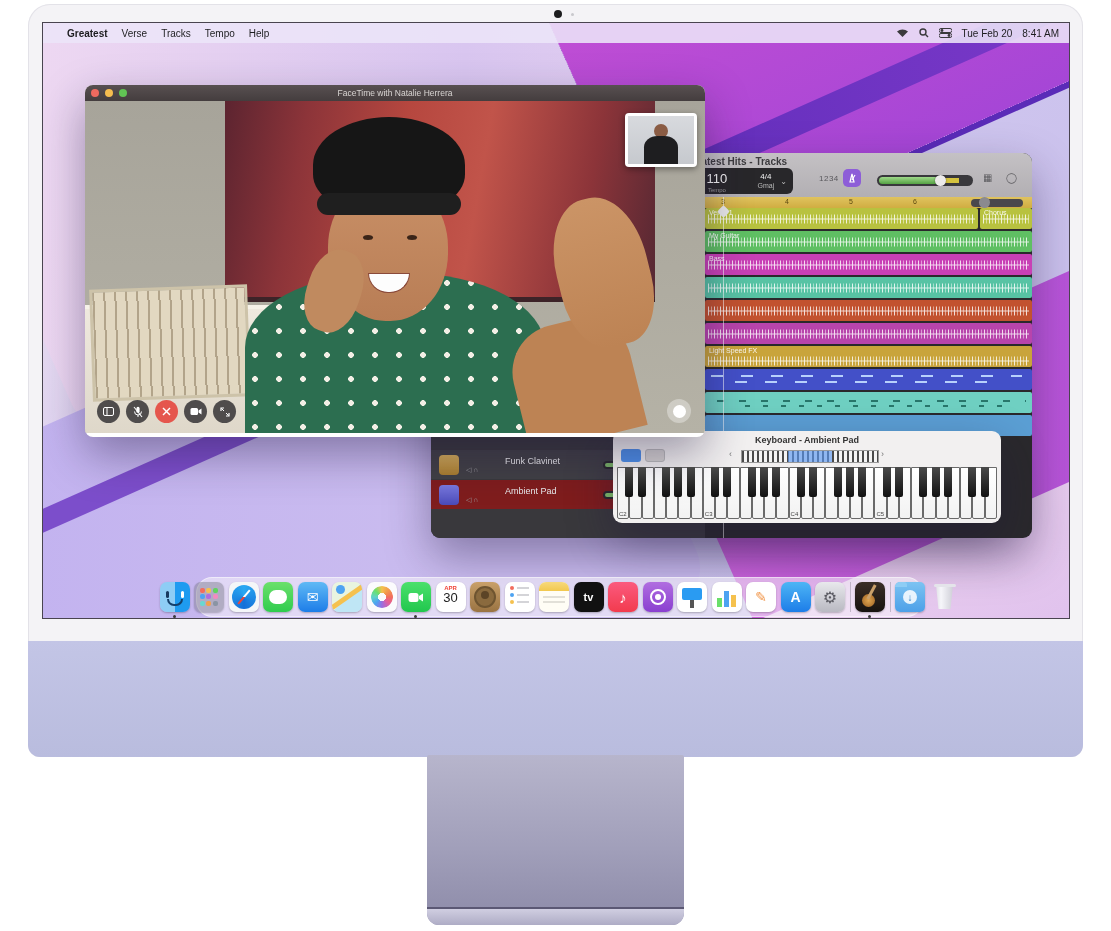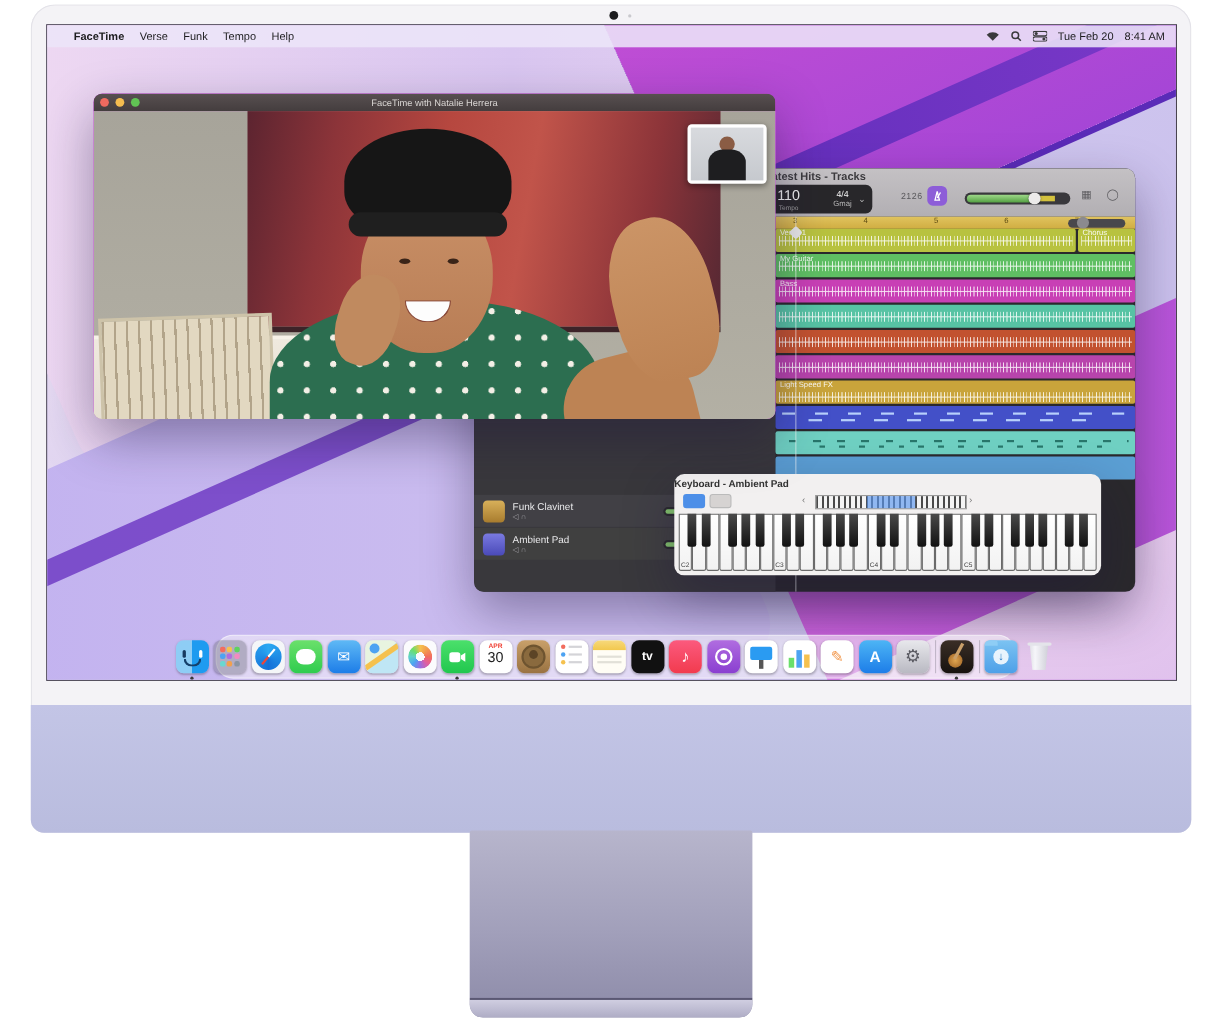--- a/index.html
+++ b/index.html
@@ -53,43 +53,43 @@
   #gb-zoom{position:absolute;left:540px;top:46px;width:52px;height:8px;border-radius:4px;background:#49484c;}
   #gb-zoom:before{content:"";position:absolute;left:8px;top:-2px;width:11px;height:11px;border-radius:50%;background:#8b8a8e;}
   .trk{position:absolute;left:274px;width:327px;height:21px;border-radius:2px;overflow:hidden;}
   .trk .nm{position:absolute;left:4px;top:1px;font-size:7px;color:rgba(255,255,255,.92);white-space:nowrap;}
   .wave{position:absolute;left:3px;right:3px;top:50%;height:9px;transform:translateY(-50%);opacity:.85;
     background:repeating-linear-gradient(90deg,rgba(255,255,255,.95) 0 1px,rgba(255,255,255,0) 1px 3px,rgba(255,255,255,.55) 3px 4px,rgba(255,255,255,0) 4px 6px);}
   .wave:before{content:"";position:absolute;left:0;right:0;top:4px;height:1px;background:rgba(255,255,255,.9);}
   .midiA,.midiB{position:absolute;height:2px;background:repeating-linear-gradient(90deg,rgba(190,215,255,.95) 0 12px,rgba(0,0,0,0) 12px 30px);}
   .thdr{position:absolute;left:0;width:274px;height:29px;background:#414045;display:flex;align-items:center;
     padding:0 8px;box-sizing:border-box;gap:7px;}
-  .thdr.sel{background:#404040;}
+  .thdr.sel{background:#7f1d1d;}
   .thdr .ticon{width:20px;height:20px;border-radius:4px;flex:0 0 auto;}
-  .thdr .tname{font-size:9px;color:#e8e8ea;line-height:10px;}
+  .thdr .tname{font-size:9px;color:#e8e8ea;line-height:10px;margin-left:39px;}
   .thdr .tsub{font-size:7px;color:#9a999e;}
   .thdr .tvol{position:relative;width:72px;height:8px;border-radius:4px;background:#2b2a2e;margin-left:auto;}
   .thdr .tvol i{position:absolute;left:2px;top:2px;height:4px;border-radius:2px;background:#84c56c;}
   .thdr .tvol b{position:absolute;top:-2px;width:11px;height:11px;border-radius:50%;background:#d6d5d8;}
   .thdr .pan{width:15px;height:15px;border-radius:50%;border:2px solid #88878c;box-sizing:border-box;}
   
   #kb{left:570px;top:408px;width:388px;height:92px;background:#f2f0f0;border-radius:9px;overflow:hidden;}
-  #kb-title{position:absolute;top:4px;width:100%;text-align:left;font-size:9px;font-weight:bold;color:#333;}
+  #kb-title{position:absolute;top:4px;width:100%;text-align:center;font-size:9px;font-weight:bold;color:#333;}
   #kb-btn1{position:absolute;left:8px;top:18px;width:20px;height:13px;border-radius:3px;background:#4d8fe8;}
   #kb-btn2{position:absolute;left:32px;top:18px;width:20px;height:13px;border-radius:3px;background:#d6d3d2;border:1px solid #bbb;box-sizing:border-box;}
   #kb-strip{position:absolute;left:128px;top:19px;width:136px;height:11px;border:1px solid #9a9a9a;background:
     repeating-linear-gradient(90deg,#4a4a4a 0 2px,#f4f4f4 2px 5px);}
   #kb-strip .hl{position:absolute;left:46px;top:0;width:44px;height:100%;background:rgba(90,150,240,.65);}
   #kb-arrow-l,#kb-arrow-r{position:absolute;top:18px;font-size:9px;color:#777;}
   #piano{position:absolute;left:4px;right:4px;top:36px;bottom:4px;background:#fff;}
   .wkey{position:absolute;top:0;bottom:0;background:linear-gradient(#ffffff,#f2f2f2);border:1px solid #6a6a6a;box-sizing:border-box;border-radius:0 0 2px 2px;}
   .wkey span{position:absolute;left:1px;bottom:1px;font-size:6px;color:#444;}
   .bkey{position:absolute;top:0;height:58%;width:8px;background:linear-gradient(#4a4a4a,#111);border-radius:0 0 2px 2px;z-index:2;}
   
-  #ft{left:42px;top:62px;width:620px;height:296px;background:#d946ef;border-radius:8px;overflow:hidden;}
+  #ft{left:42px;top:62px;width:620px;height:352px;background:#ffffff;border-radius:8px;overflow:hidden;}
   #ft-titlebar{position:absolute;left:0;top:0;width:100%;height:16px;background:linear-gradient(#585051,#443d3e);
     display:flex;align-items:center;}
   .light{width:8px;height:8px;border-radius:50%;margin-left:6px;}
   #ft-title{position:absolute;width:100%;text-align:center;font-size:8.5px;color:#d9d5d3;}
   #ft-video{position:absolute;left:0;top:16px;width:620px;height:332px;background:linear-gradient(#a7a49a,#b5b2a6);overflow:hidden;}
   .ctl{width:23px;height:23px;border-radius:50%;background:rgba(58,56,58,.88);display:flex;align-items:center;justify-content:center;}
   .ctl svg{display:block;}
   
   #dock{left:153px;top:554px;width:727px;height:40px;background:rgba(246,243,250,.55);border:1px solid rgba(255,255,255,.5);
     border-radius:16px;display:flex;align-items:center;justify-content:center;gap:4.5px;box-sizing:border-box;}
@@ -113,23 +113,23 @@
       <div class="wp" style="left:520px;top:-200px;width:760px;height:300px;background:linear-gradient(#c44fd4,#a646d6);transform:rotate(-24deg);box-shadow:0 6px 0 #5a2bb8;"></div>
       <div class="wp" style="left:430px;top:30px;width:900px;height:26px;background:linear-gradient(90deg,#5a2bb8,#8a3fd0);transform:rotate(-24deg);border-radius:12px;"></div>
       <div class="wp" style="left:-200px;top:330px;width:820px;height:420px;background:linear-gradient(115deg,#bfaef0,#cabcef 70%);transform:rotate(-24deg);border-radius:40px;"></div>
       <div class="wp" style="left:-240px;top:420px;width:780px;height:22px;background:#6a35c2;transform:rotate(-24deg);opacity:.8;border-radius:10px;"></div>
       <div class="wp" style="left:700px;top:260px;width:700px;height:480px;background:linear-gradient(115deg,#cf66dd,#b14fd8 60%,#8a3fd0);transform:rotate(-24deg);border-radius:40px;"></div>
       <div class="wp" style="left:560px;top:520px;width:700px;height:200px;background:linear-gradient(#efe0f2,#e3cff0);transform:rotate(-24deg);opacity:.85;border-radius:40px;"></div>
     </div>
 
     <div id="menubar" class="abs">
       <span class="apple"></span>
-      <span class="mi" style="font-weight:bold">FaceTime</span>
+      <span class="mi" style="font-weight:bold">Greatest</span>
       <span class="mi">Verse</span>
-      <span class="mi">Funk</span>
+      <span class="mi">Tracks</span>
       <span class="mi">Tempo</span>
       <span class="mi">Help</span>
       <span class="right">
         <svg width="13" height="10" viewBox="0 0 13 10">
             <path d="M6.5 9 L1 3.6 A8 8 0 0 1 12 3.6 Z" fill="#3a3a3c"></path>
           </svg>
         <svg width="10" height="10" viewBox="0 0 10 10">
             <circle cx="4" cy="4" r="3" fill="none" stroke="#3a3a3c" stroke-width="1.4"></circle>
             <line x1="6.3" y1="6.3" x2="9" y2="9" stroke="#3a3a3c" stroke-width="1.4"></line>
           </svg>
@@ -155,21 +155,21 @@
             <span class="big">110</span>
             <div class="mini">Tempo</div>
           </span>
           <span style="flex:1"></span>
           <span style="text-align:center;font-size:8px;line-height:9px;">
             <span>4/4</span>
             <div style="color:#b9b9b9;font-size:7px">Gmaj</div>
           </span>
           <span class="chev">⌄</span>
         </div>
-        <span id="gb-countin">2126</span>
+        <span id="gb-countin">1234</span>
         <div id="gb-metro">
           <svg width="10" height="10" viewBox="0 0 10 10">
               <path d="M3 9 L5 1 L7 9 Z" fill="none" stroke="#fff" stroke-width="1.2"></path>
               <line x1="5" y1="7" x2="8" y2="2" stroke="#fff" stroke-width="1.2"></line>
             </svg>
         </div>
         <div id="gb-vol">
           <div class="fill"></div>
             <div class="yellow"></div>
             <div class="knob"></div>

